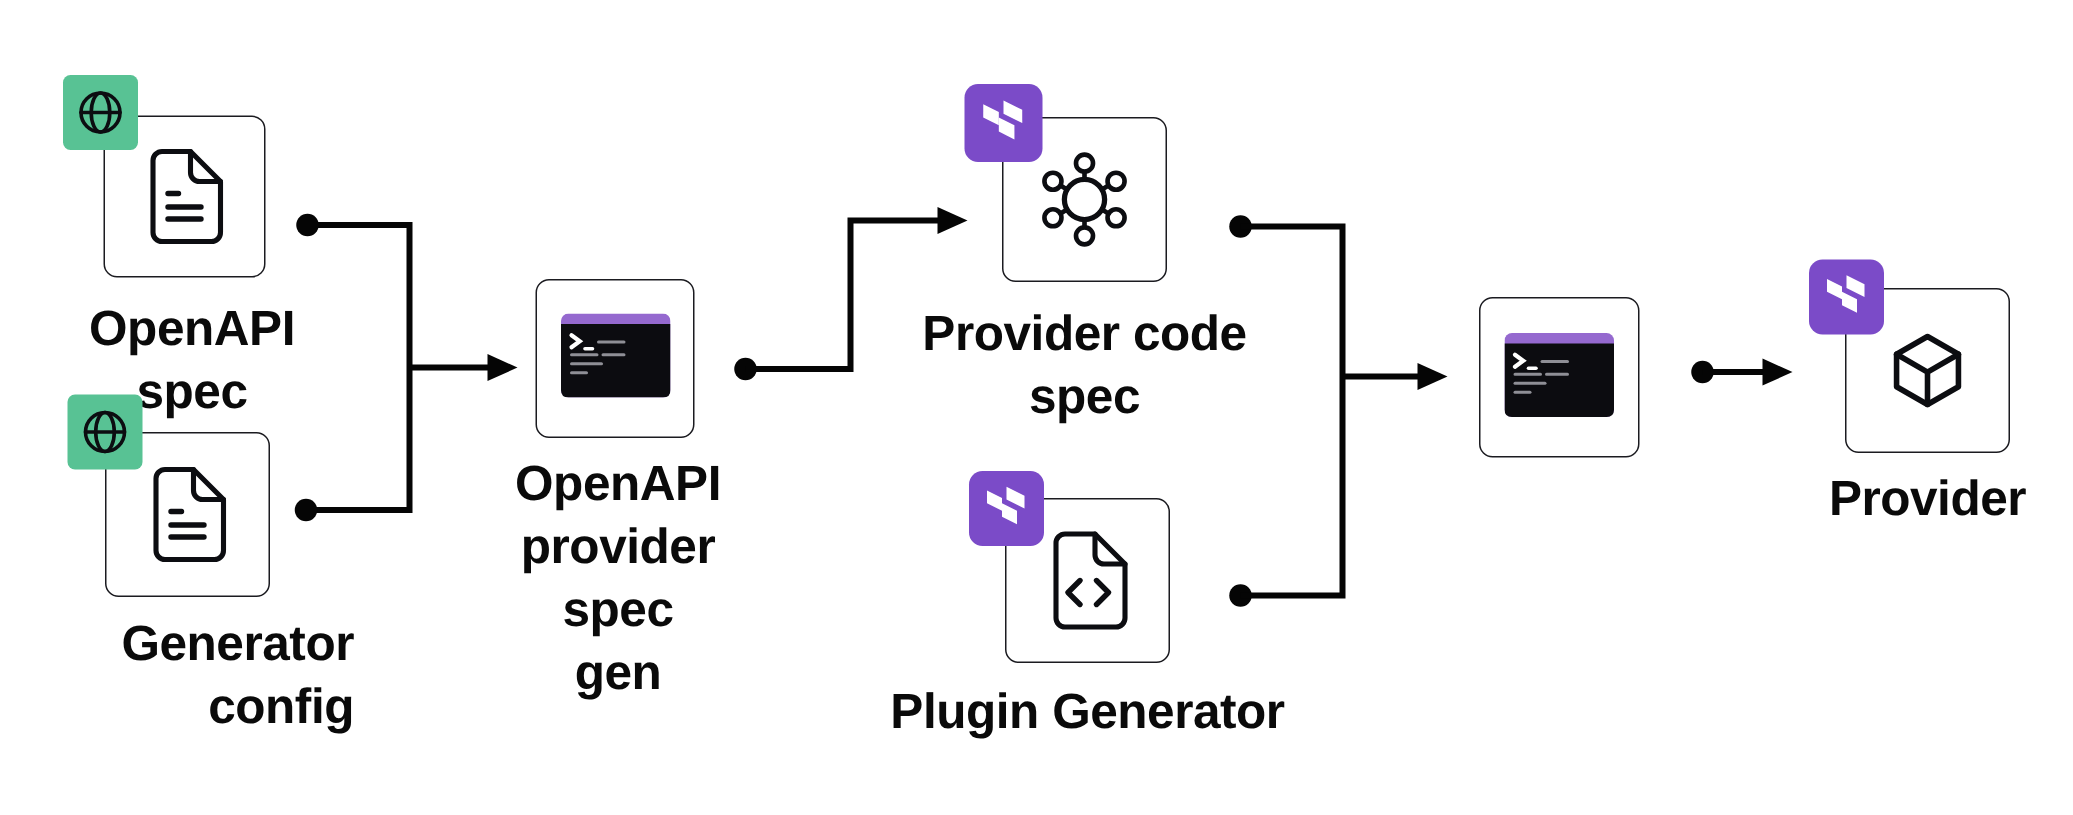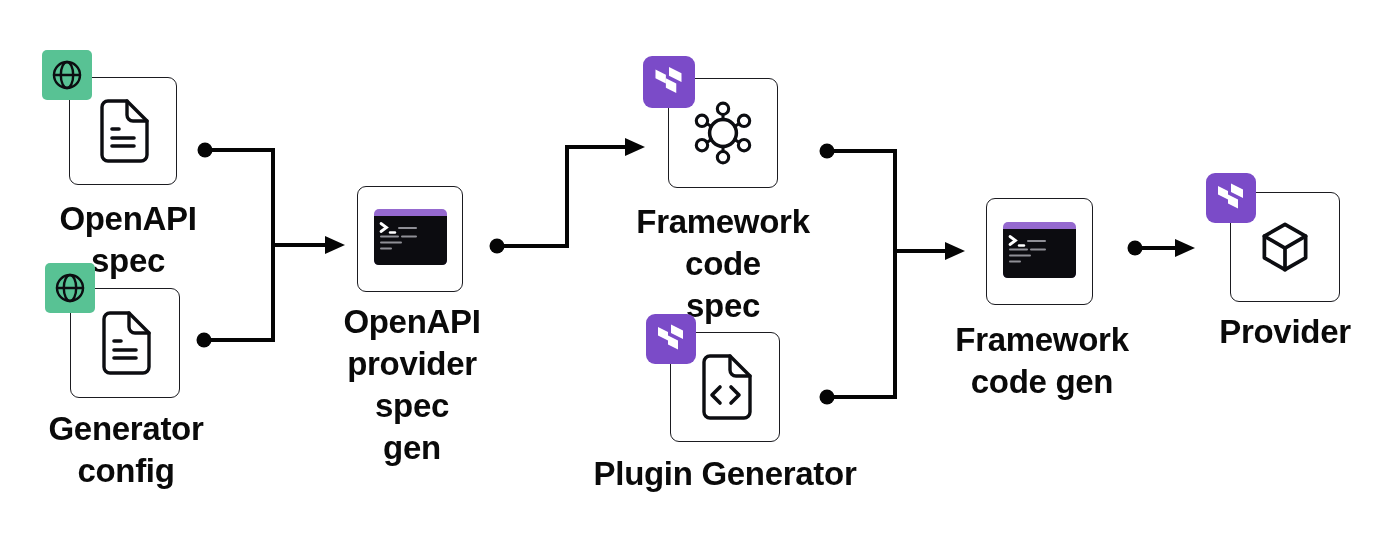--- a/index.html
+++ b/index.html
@@ -99,21 +99,21 @@
       <path class="stk" stroke-width="3.6" d="M16,31 h7 M16,40 h22 M16,48 h22"></path>
     </svg>
   </div>
   <div class="badge green" style="left:45px;top:263px;width:50px;height:50px;">
     <svg width="34" height="34" viewBox="0 0 34 34">
       <circle class="stk" stroke-width="2.4" cx="17" cy="17" r="13"></circle>
       <path class="stk" stroke-width="2.4" d="M4,17 H30"></path>
       <ellipse class="stk" stroke-width="2.4" cx="17" cy="17" rx="6.2" ry="13"></ellipse>
     </svg>
   </div>
-  <div class="label" style="left:16px;top:408px;width:220px;">Generator
+  <div class="label" style="left:16px;top:408px;width:220px;text-align:right;">Generator
 config</div>
 
   <div class="box" style="left:357px;top:186px;width:106px;height:106px;">
     <svg width="73" height="56" viewBox="0 0 73 56" style="margin-top:-4px">
       <rect class="term-outer" x="0" y="0" width="73" height="56" rx="5"></rect>
       <path class="term-body" d="M0,7 H73 V51 Q73,56 68,56 H5 Q0,56 0,51 Z"></path>
       <polyline class="term-white" stroke-width="2.8" points="7,14.5 12.5,18.5 7,22.5"></polyline>
       <path class="term-white" stroke-width="2.4" d="M16,23.5 h5"></path>
       <path class="term-gray" d="M25,19 h17"></path>
       <path class="term-gray" d="M7,27.5 h17 M28,27.5 h14"></path>
@@ -137,21 +137,21 @@
       <path class="stk" stroke-width="3" d="M32,19 V14.2 M43.3,25.5 L47.5,23 M43.3,38.5 L47.5,41 M32,45 V49.8 M20.7,38.5 L16.5,41 M20.7,25.5 L16.5,23"></path>
     </svg>
   </div>
   <div class="badge purple" style="left:643px;top:56px;width:52px;height:52px;">
     <svg width="52" height="52" viewBox="0 0 50 50">
       <polygon class="tf-mark" points="12,13 22,18 22,26.5 12,21.5"></polygon>
       <polygon class="tf-mark" points="25,10.5 37,16.5 37,25 25,19"></polygon>
       <polygon class="tf-mark" points="22,21.5 32,26.5 32,35.5 22,30.5"></polygon>
     </svg>
   </div>
-  <div class="label" style="left:613px;top:201px;width:220px;">Framework code
+  <div class="label" style="left:613px;top:201px;width:220px;">Provider code
 spec</div>
 
   <div class="box" style="left:670px;top:332px;width:110px;height:110px;">
     <svg width="56" height="68" viewBox="0 0 56 68">
       <path class="stk" stroke-width="3.4" d="M13,3 H33 L53,23 V59 a6,6 0 0 1 -6,6 H13 a6,6 0 0 1 -6,-6 V9 a6,6 0 0 1 6,-6 Z"></path>
       <path class="stk" stroke-width="3.4" d="M33,3 V17 a6,6 0 0 0 6,6 H53"></path>
       <polyline class="stk" stroke-width="3.6" points="23,34 15,42 23,50"></polyline>
       <polyline class="stk" stroke-width="3.6" points="34,34 42,42 34,50"></polyline>
     </svg>
   </div>
@@ -169,22 +169,20 @@
       <rect class="term-outer" x="0" y="0" width="73" height="56" rx="5"></rect>
       <path class="term-body" d="M0,7 H73 V51 Q73,56 68,56 H5 Q0,56 0,51 Z"></path>
       <polyline class="term-white" stroke-width="2.8" points="7,14.5 12.5,18.5 7,22.5"></polyline>
       <path class="term-white" stroke-width="2.4" d="M16,23.5 h5"></path>
       <path class="term-gray" d="M25,19 h17"></path>
       <path class="term-gray" d="M7,27.5 h17 M28,27.5 h14"></path>
       <path class="term-gray" d="M7,33.5 h20"></path>
       <path class="term-gray" d="M7,39.5 h10"></path>
     </svg>
   </div>
-  <div class="label" style="left:942px;top:319px;width:200px;">Framework
-code gen</div>
 
   <div class="box" style="left:1230px;top:192px;width:110px;height:110px;">
     <svg width="66" height="66" viewBox="0 0 64 64">
       <polygon class="stk" stroke-width="3.6" points="32,10 52,21.5 52,42.5 32,54 12,42.5 12,21.5"></polygon>
       <path class="stk" stroke-width="3.6" d="M12,21.5 L32,33 L52,21.5 M32,33 V54"></path>
     </svg>
   </div>
   <div class="badge purple" style="left:1206px;top:173px;width:50px;height:50px;">
     <svg width="50" height="50" viewBox="0 0 50 50">
       <polygon class="tf-mark" points="12,13 22,18 22,26.5 12,21.5"></polygon>

